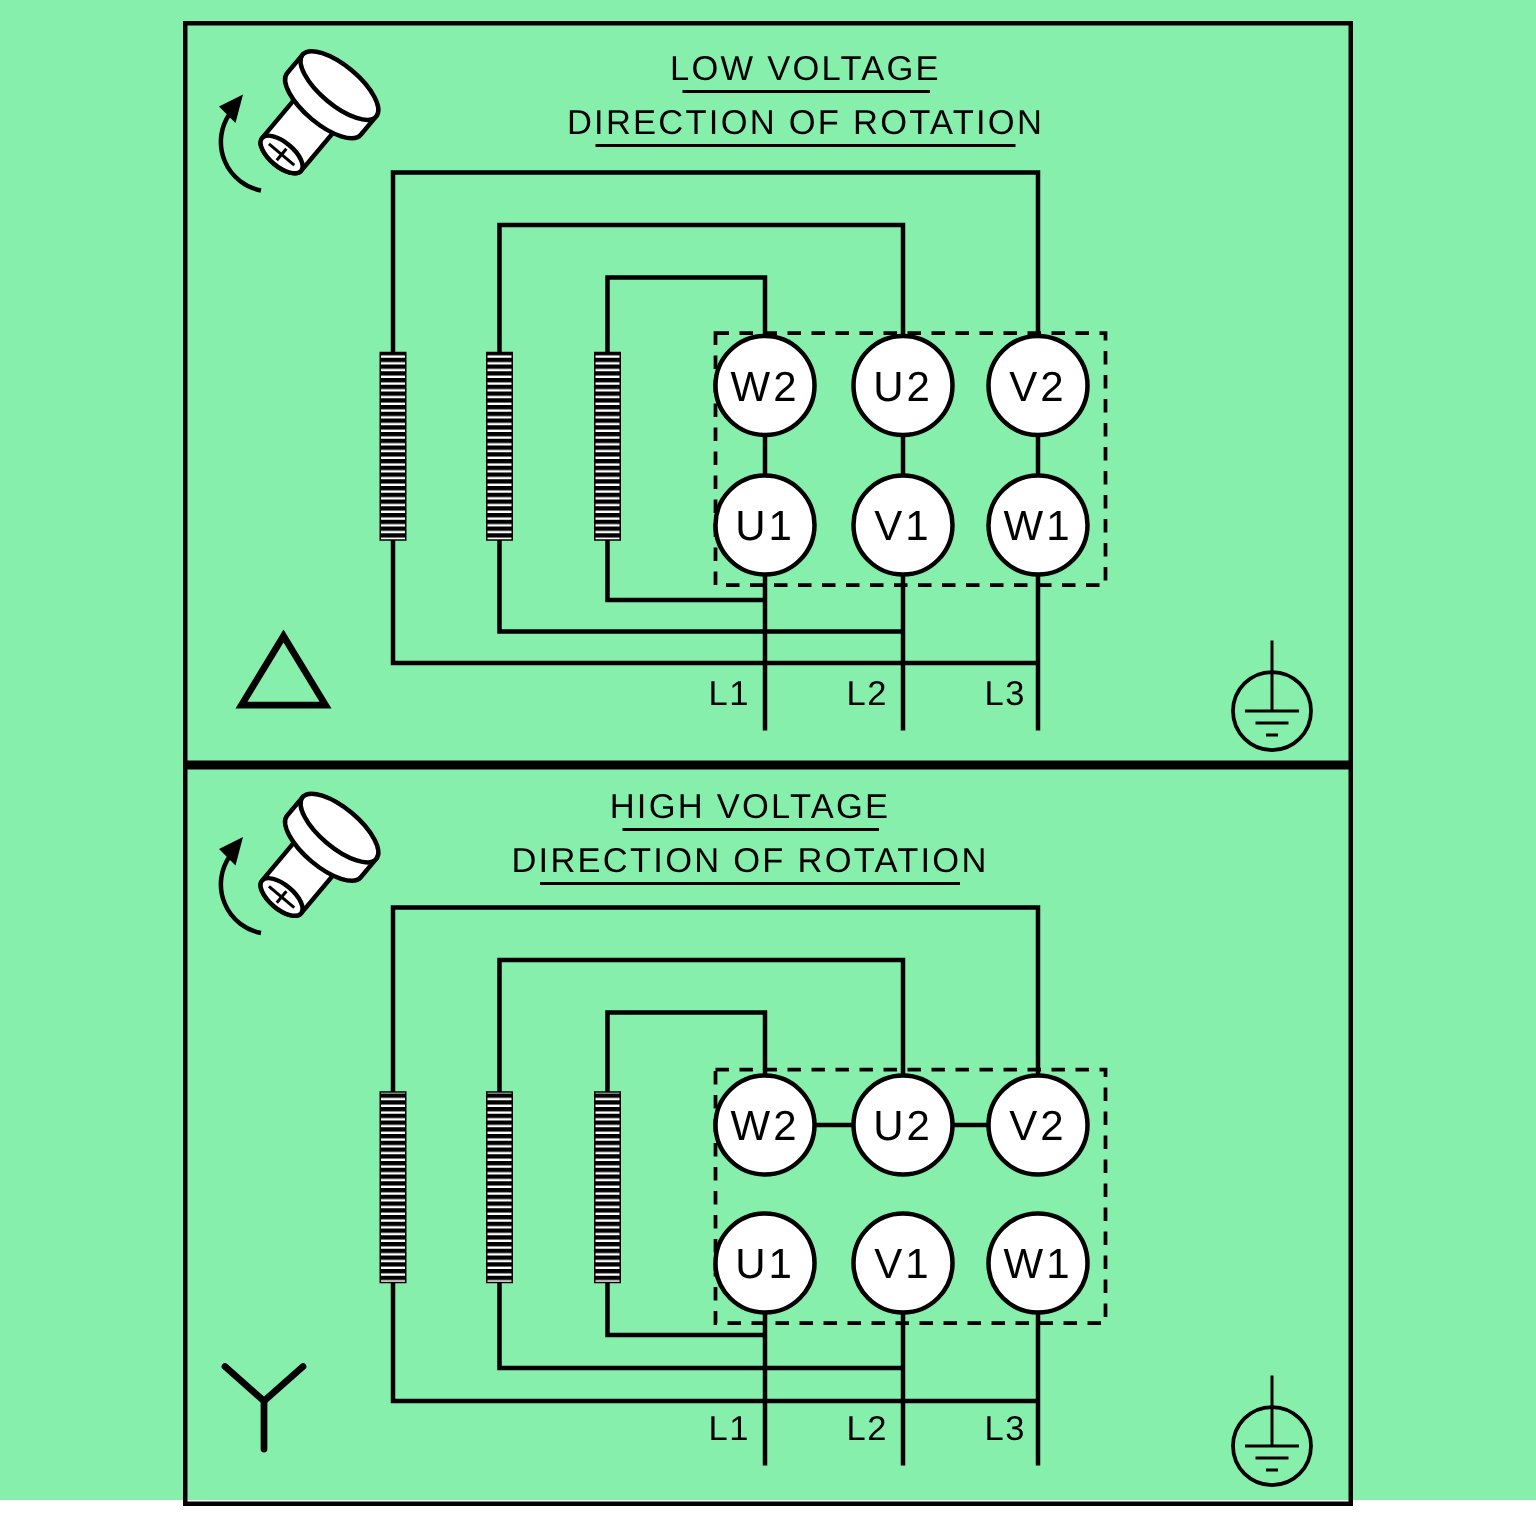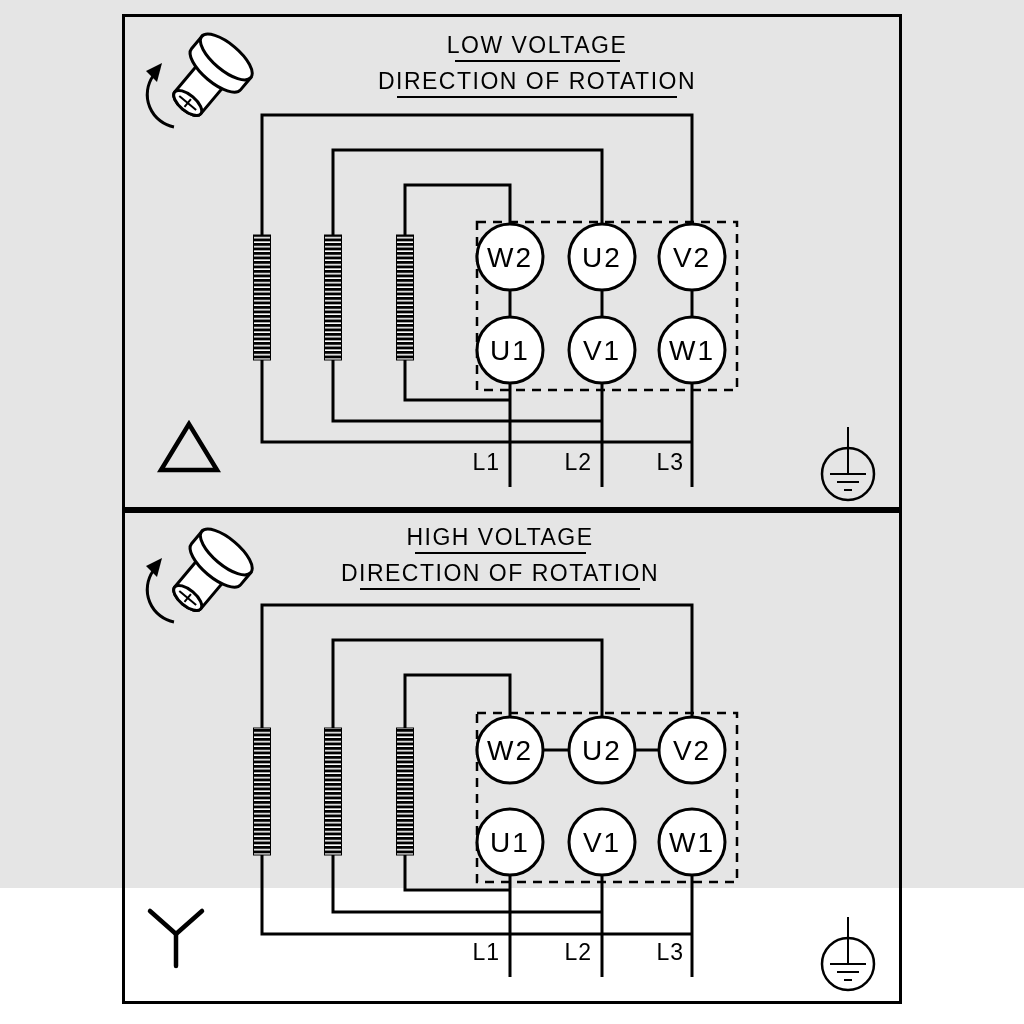--- a/index.html
+++ b/index.html
@@ -6,22 +6,22 @@
     margin: 0;
     padding: 0;
     background: #ffffff;
     width: 1024px;
     height: 1024px;
     font-family: "Liberation Sans", sans-serif;
   }
   .stage {
     position: relative;
     width: 1024px;
-    height: 888px;
-    background: #e5e5e5;
+    height: 1000px;
+    background: #86efac;
   }
   svg text {
     font-family: "Liberation Sans", sans-serif;
     fill: #000000;
   }
   .title-text   { font-size: 23px; letter-spacing: 1.5px; }
   .circle-label { font-size: 28px; letter-spacing: 2px; }
   .line-label   { font-size: 23px; letter-spacing: 1px; }
   .wire   { stroke: #000; stroke-width: 3; fill: none; }
   .thin   { stroke: #000; stroke-width: 2; fill: none; }

